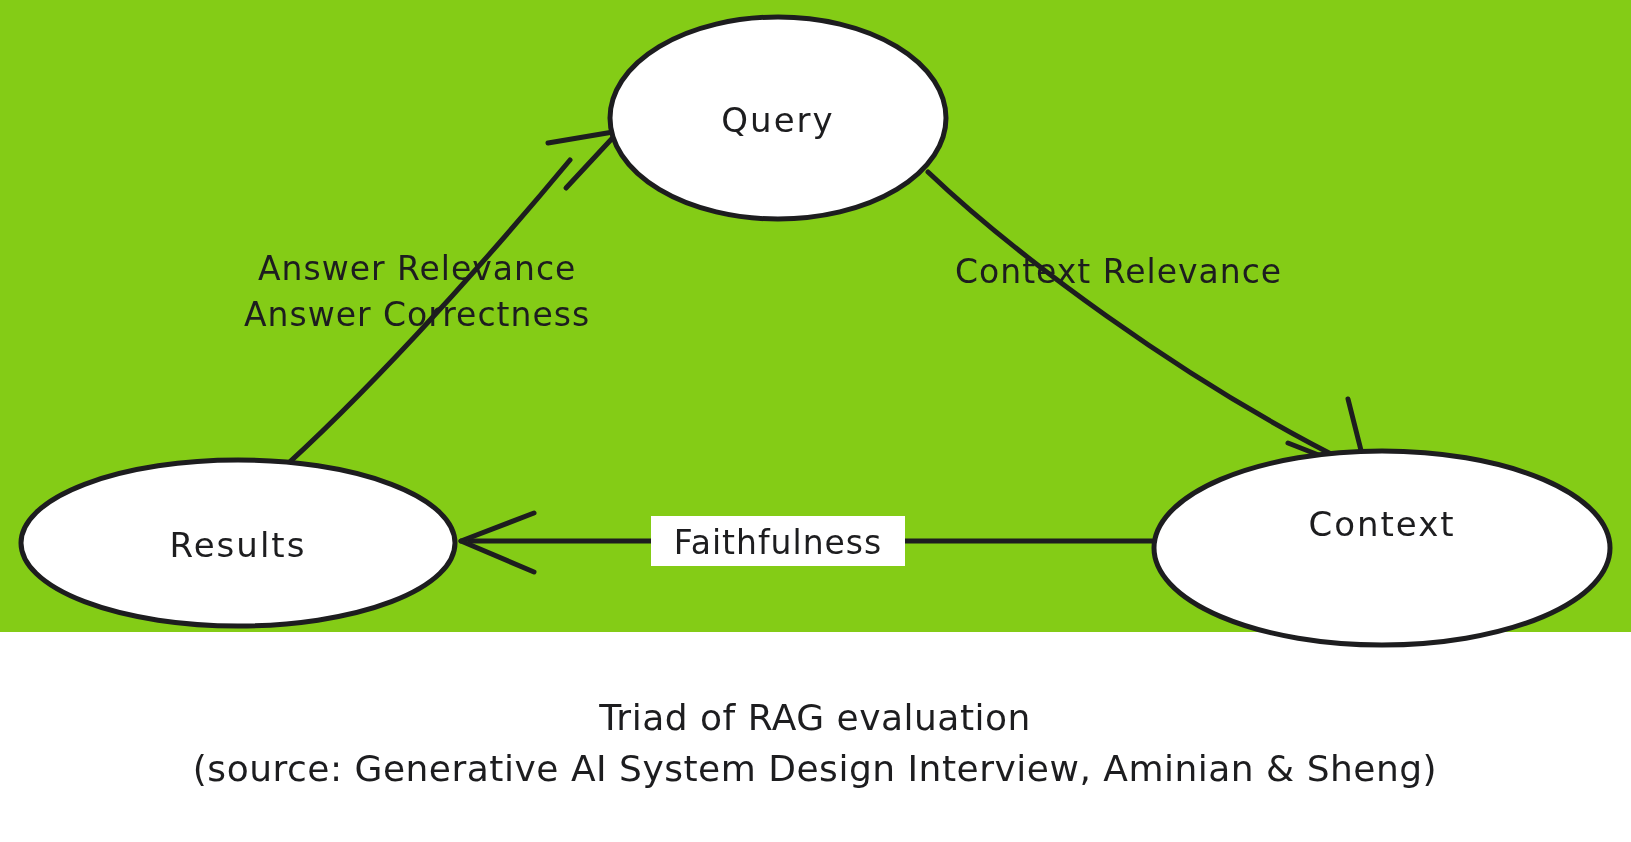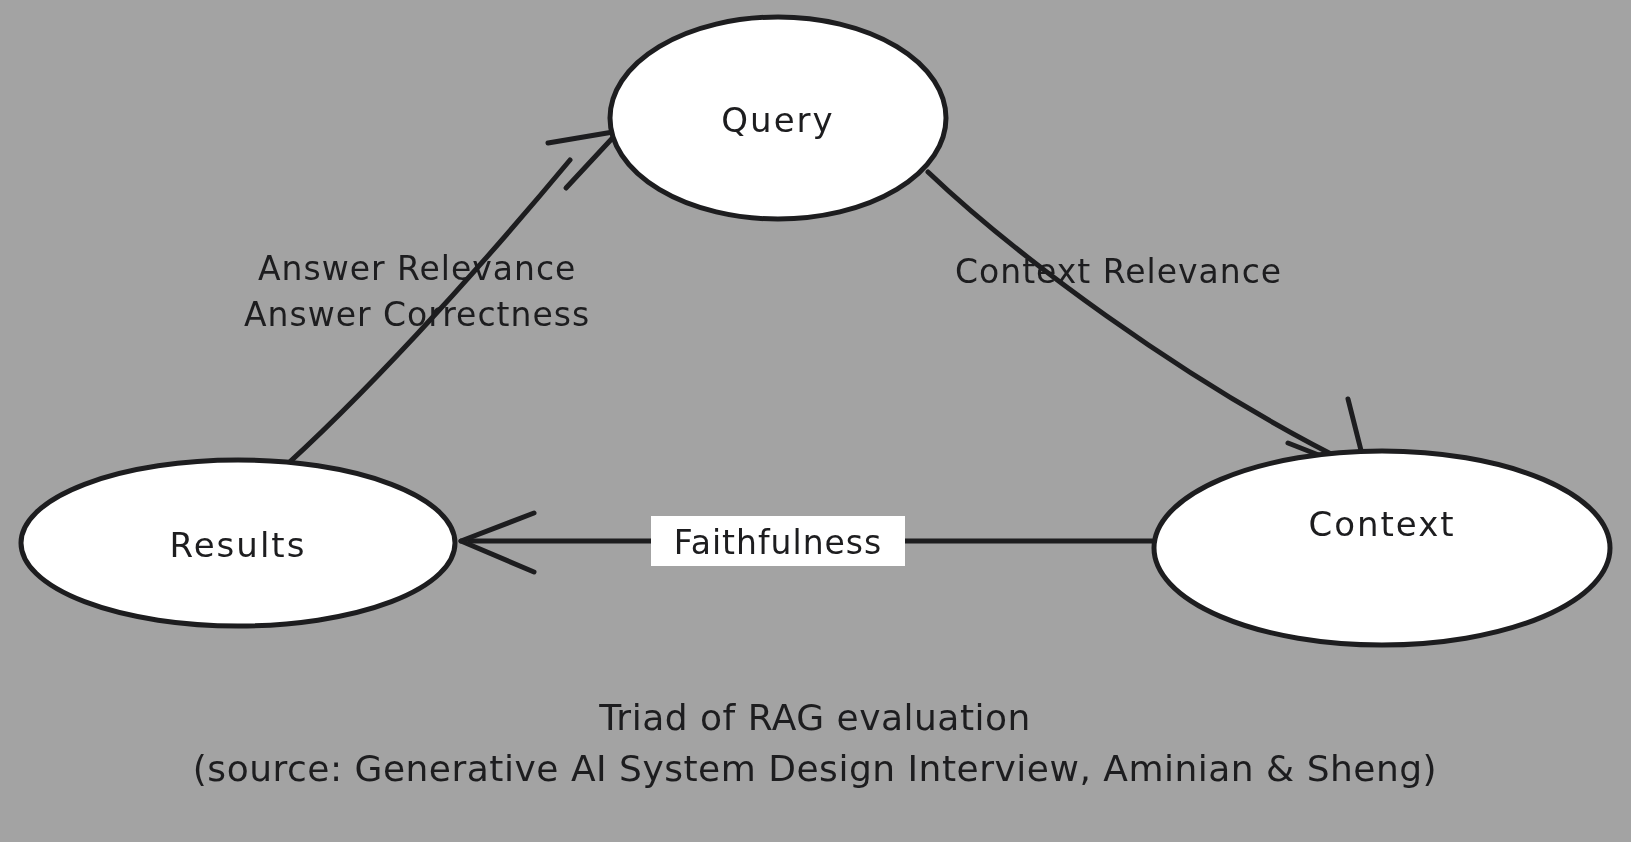--- a/index.html
+++ b/index.html
@@ -10,22 +10,22 @@
   }
   body {
     width: 1631px;
     height: 842px;
     overflow: hidden;
     font-family: "DejaVu Sans", sans-serif;
   }
   #diagram-root {
     position: relative;
     width: 1631px;
-    height: 842px;
-    background: #a3a3a3;
+    height: 632px;
+    background: #84cc16;
   }
   #diagram-svg {
     position: absolute;
     top: 0;
     left: 0;
     width: 1631px;
     height: 842px;
     display: block;
   }
   .node-shape {

